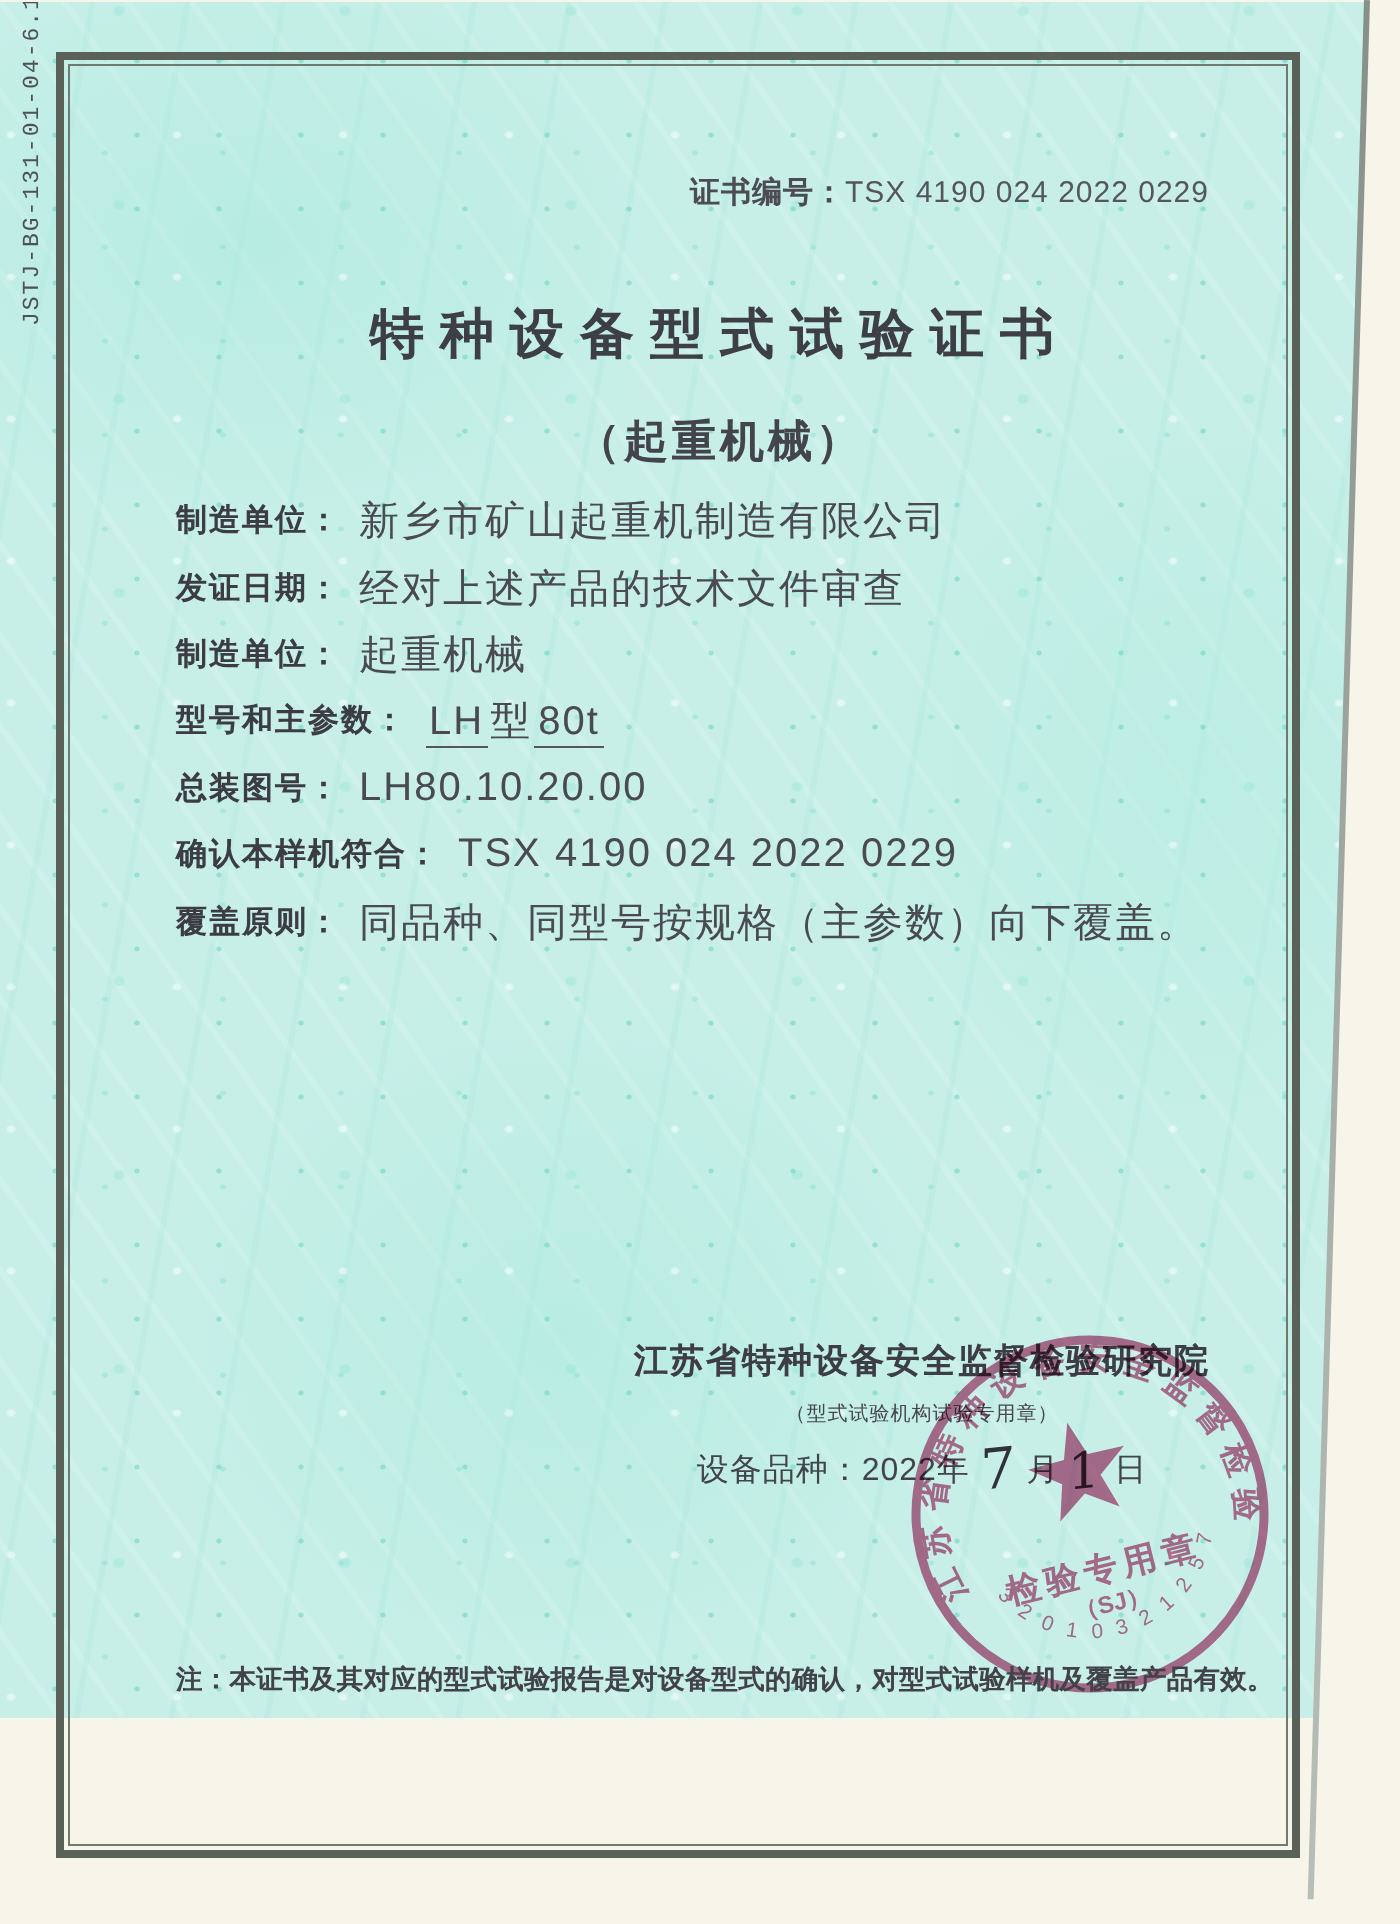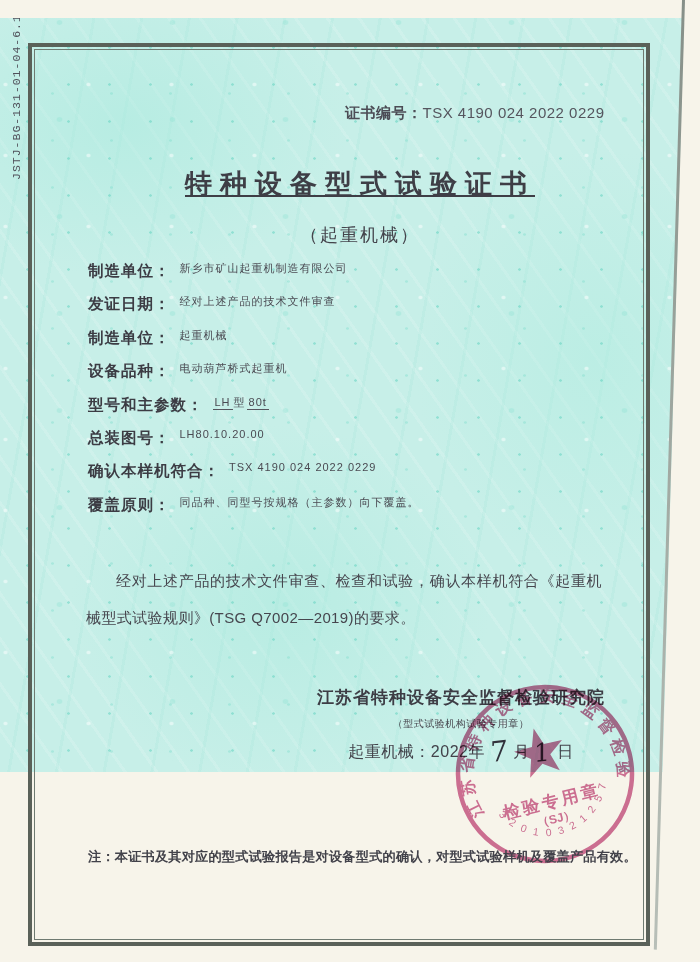--- a/index.html
+++ b/index.html
@@ -6,21 +6,21 @@
   body{
     width:700px;height:962px;
     background:#f7f4ea;
     font-family:"Liberation Sans","DejaVu Sans",sans-serif;
     overflow:hidden;
   }
   .stage{position:relative;width:700px;height:962px;}
 
   
   .page{
-    position:absolute;left:0;top:18px;width:700px;height:754px;
+    position:absolute;left:0;top:1px;width:700px;height:858px;
     clip-path:polygon(0 0,684px 0,657px 948px,0 955px);
     background-color:#c7efe8;
     background-image:
       radial-gradient(rgba(104,212,194,.55) 1px, transparent 1.7px),
       radial-gradient(rgba(128,221,205,.42) 1px, transparent 2px),
       radial-gradient(rgba(255,255,255,.5) 1.4px, transparent 2.7px),
       radial-gradient(rgba(146,227,212,.38) 2.2px, transparent 3.4px),
       radial-gradient(320px 220px at 18% 14%, rgba(170,234,222,.55), transparent 70%),
       radial-gradient(260px 300px at 85% 45%, rgba(176,236,224,.5), transparent 70%),
       radial-gradient(300px 260px at 40% 78%, rgba(166,233,220,.45), transparent 70%),
@@ -51,30 +51,30 @@
     font-family:"Liberation Mono","DejaVu Sans Mono",monospace;
     font-size:11.5px;letter-spacing:1px;color:#50505a;white-space:nowrap;
   }
   .cert-no{
     position:absolute;left:345px;top:86px;
     font-size:15px;color:#55555e;letter-spacing:.5px;white-space:nowrap;
   }
   .cert-no b{font-weight:600;color:#4c4c55;}
   .title{
     position:absolute;left:40px;top:148px;width:640px;text-align:center;
-    font-size:27px;font-weight:bold;letter-spacing:8px;color:#3e3e46;text-decoration:underline;
+    font-size:27px;font-weight:bold;letter-spacing:8px;color:#3e3e46;
   }
   .subtitle{
     position:absolute;left:40px;top:205px;width:640px;text-align:center;
-    font-size:18px;font-weight:normal;letter-spacing:2px;color:#44444c;
+    font-size:22px;font-weight:bold;letter-spacing:2px;color:#44444c;
   }
   .fields{position:absolute;left:88px;top:243px;width:548px;}
-  .row{display:flex;height:33.4px;white-space:nowrap;}
+  .row{display:flex;align-items:center;height:33.4px;white-space:nowrap;}
   .flabel{font-weight:bold;font-size:15.5px;color:#3c3c44;letter-spacing:1px;}
-  .fvalue{font-size:11px;color:#4a4a52;margin-left:9px;letter-spacing:1px;}
+  .fvalue{font-size:20px;color:#4a4a52;margin-left:9px;letter-spacing:1px;}
   .fill-blank{border-bottom:1px solid #55555e;padding:0 2px 1px 2px;margin-top:16px;}
   .mid-part{padding:0 1px;}
   .statement{
     position:absolute;left:86px;top:545px;width:516px;
     font-size:15px;line-height:36.5px;color:#46464e;
     text-indent:2em;text-align:justify;letter-spacing:.4px;
   }
   .issuer{position:absolute;left:300px;top:668px;width:322px;text-align:center;}
   .issuer-name{font-size:17px;font-weight:bold;color:#3d3d45;letter-spacing:1px;white-space:nowrap;}
   .issuer-caption{font-size:10px;color:#46464e;margin-top:8px;letter-spacing:.5px;white-space:nowrap;}
@@ -123,48 +123,43 @@
       </div>
       <div class="row">
         <span class="flabel">发证日期：</span>
         <span class="fvalue">经对上述产品的技术文件审查</span>
       </div>
       <div class="row">
         <span class="flabel">制造单位：</span>
         <span class="fvalue">起重机械</span>
       </div>
       <div class="row">
-        <span class="flabel">设备品种：</span>
-        <span class="fvalue">电动葫芦桥式起重机</span>
-      </div>
-      <div class="row">
         <span class="flabel">型号和主参数：</span>
         <span class="fvalue"><span class="fill-blank">LH</span><span class="mid-part">型</span><span class="fill-blank">80t</span></span>
       </div>
       <div class="row">
         <span class="flabel">总装图号：</span>
         <span class="fvalue">LH80.10.20.00</span>
       </div>
       <div class="row">
         <span class="flabel">确认本样机符合：</span>
         <span class="fvalue">TSX 4190 024 2022 0229</span>
       </div>
       <div class="row">
         <span class="flabel">覆盖原则：</span>
         <span class="fvalue">同品种、同型号按规格（主参数）向下覆盖。</span>
       </div>
     </div>
 
-    <div class="statement">经对上述产品的技术文件审查、检查和试验，确认本样机符合《起重机械型式试验规则》(TSG Q7002—2019)的要求。</div>
 
     <div class="issuer">
       <div class="issuer-name">江苏省特种设备安全监督检验研究院</div>
       <div class="issuer-caption">（型式试验机构试验专用章）</div>
       <div class="issue-date">
-        <span>起重机械：2022年</span><span class="hand">7</span><span>月</span><span class="hand day">1</span><span>日</span>
+        <span>设备品种：2022年</span><span class="hand">7</span><span>月</span><span class="hand day">1</span><span>日</span>
       </div>
     </div>
 
     <div class="seal">
       <svg width="186" height="186" viewBox="0 0 186 186">
         <defs>
           <path id="ringPath" d="M 24 117 A 73 73 0 1 1 162 117" fill="none"></path>
           <path id="numPath" d="M 34.7 114.2 A 62 62 0 0 0 151.3 114.2" fill="none"></path>
         </defs>
         <circle cx="93" cy="93" r="87" fill="none" stroke="#c1507c" stroke-width="4.5"></circle>

